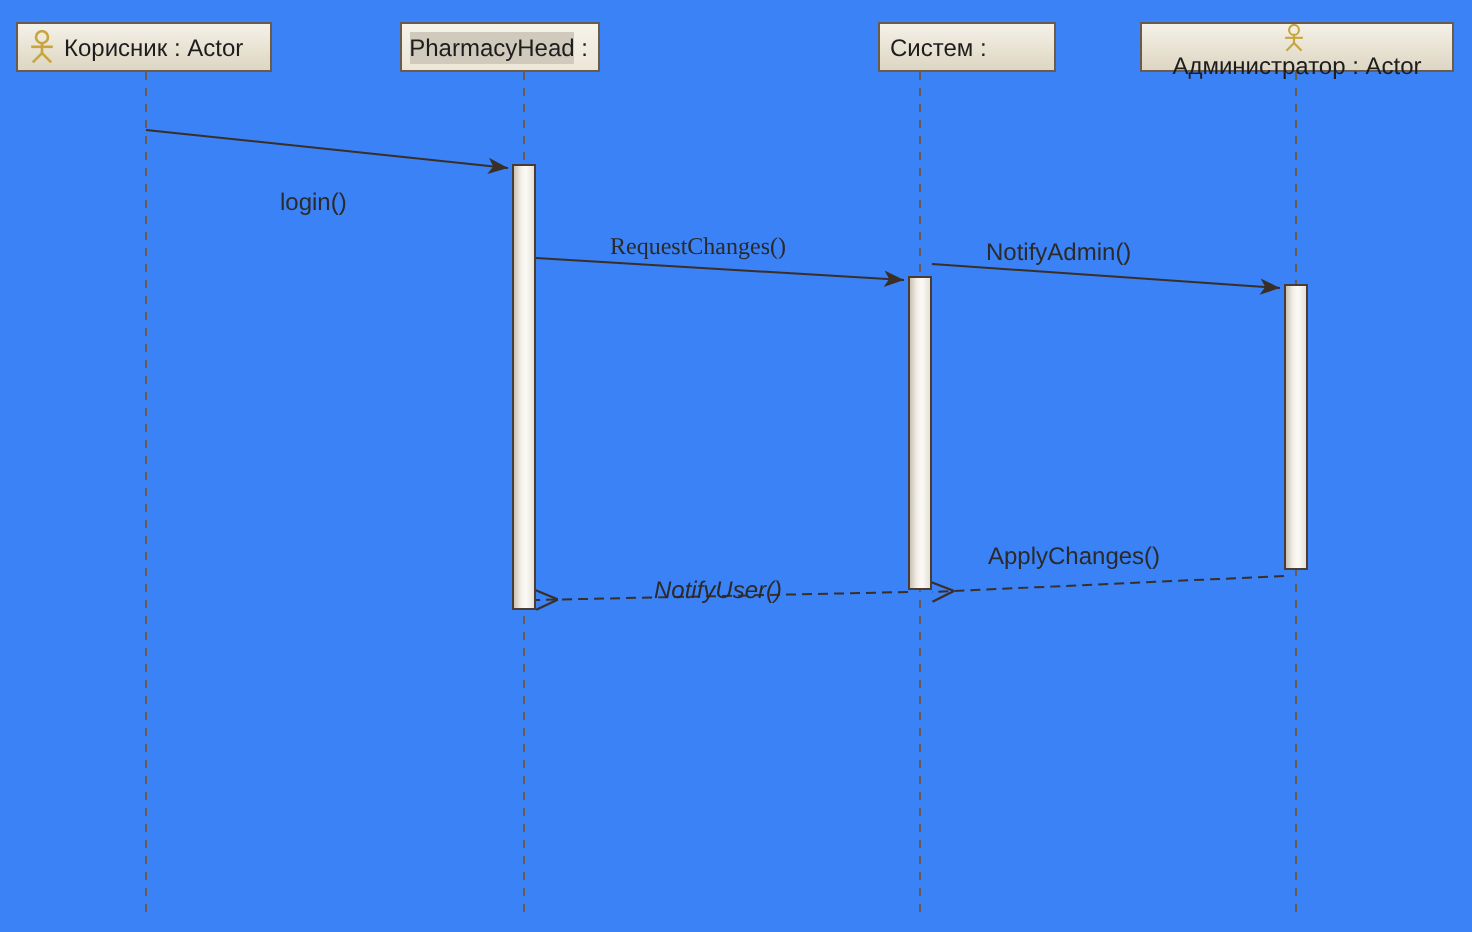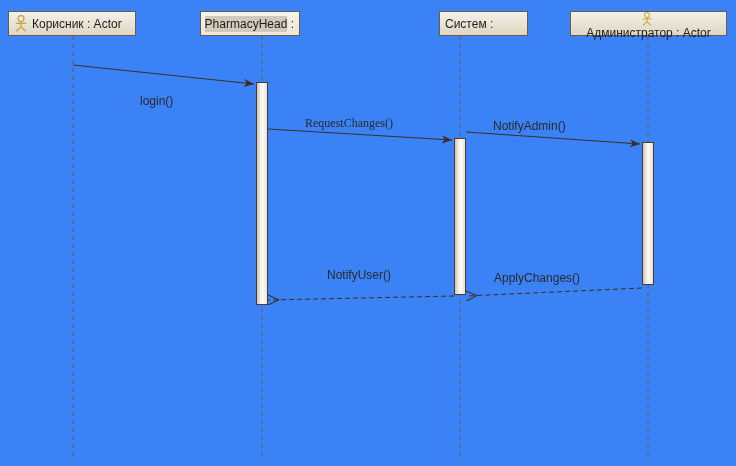--- a/index.html
+++ b/index.html
@@ -137,16 +137,16 @@
   <div id="activations-layer">
       <div class="activation" style="left: 256px; top: 82px; height: 223px;"></div>
       <div class="activation" style="left: 454px; top: 138px; height: 157px;"></div>
       <div class="activation" style="left: 642px; top: 142px; height: 143px;"></div>
     </div>
   <div id="labels-layer">
       <div class="msg-label" style="left: 140px; top: 52px; margin-top: 42px;">login()</div>
       <div class="msg-label" style="left: 305px; top: 116px; font-family: Liberation Serif, serif;">RequestChanges()</div>
       <div class="msg-label" style="left: 493px; top: 119px;">NotifyAdmin()</div>
       <div class="msg-label" style="left: 494px; top: 271px;">ApplyChanges()</div>
-      <div class="msg-label" style="left: 327px; top: 268px;">NotifyUser()</div>
+      <div class="msg-label" style="left: 327px; top: 288px; font-style: italic;">NotifyUser()</div>
     </div>
 
 </div>
 
 </body></html>

